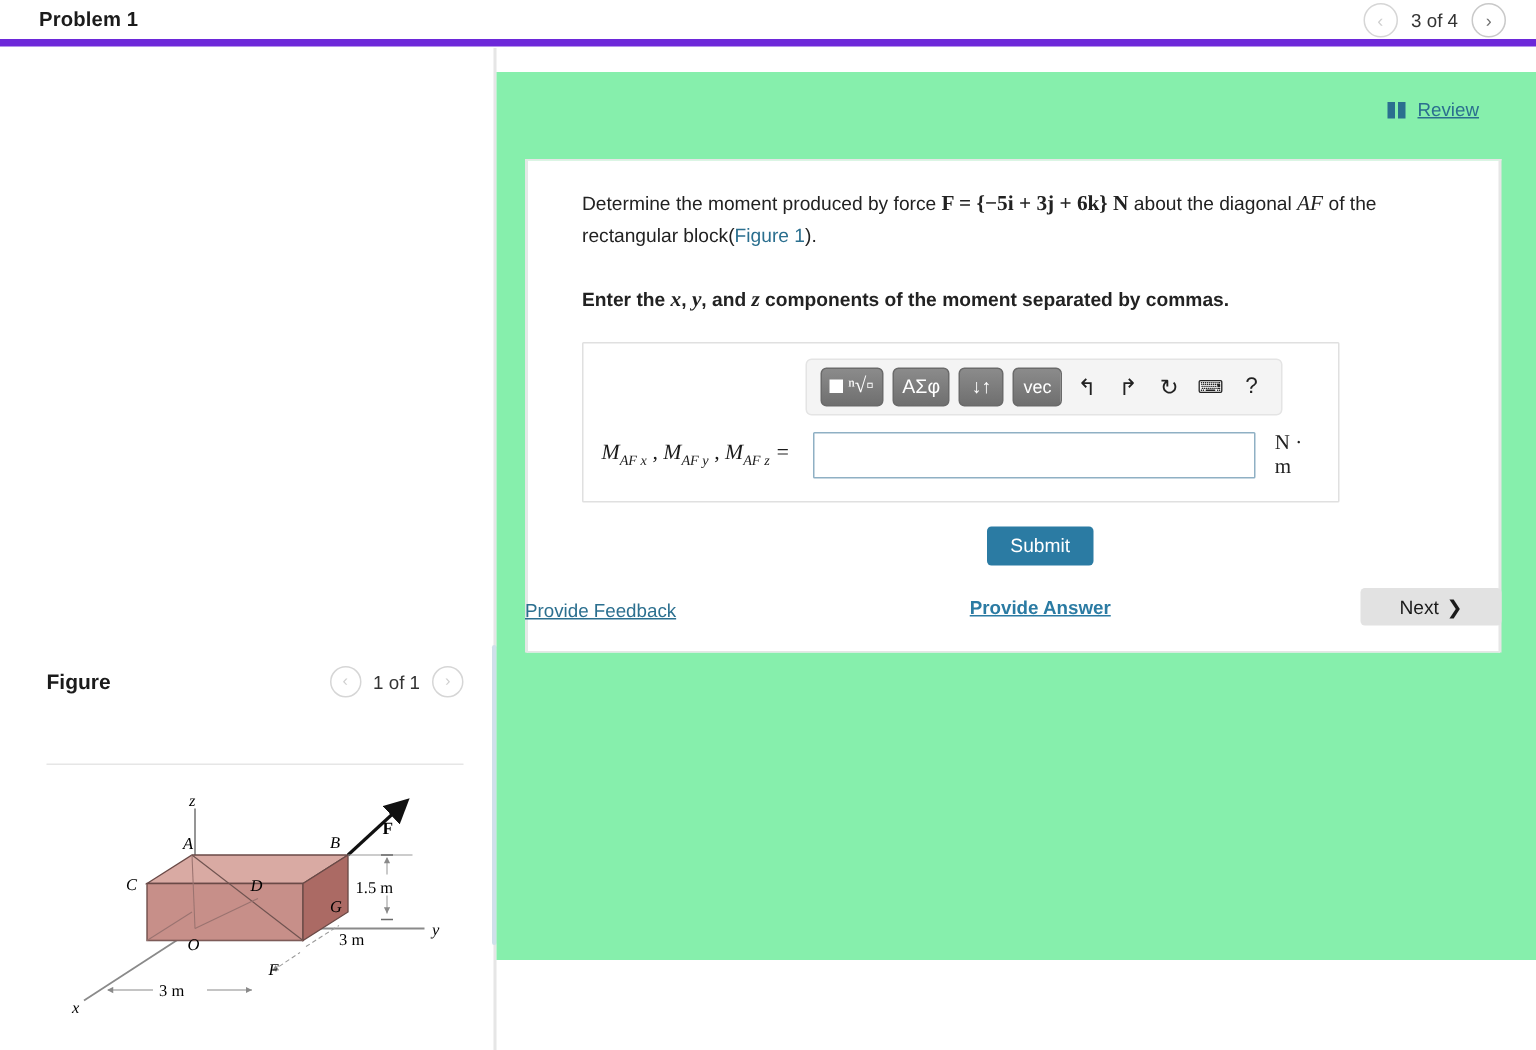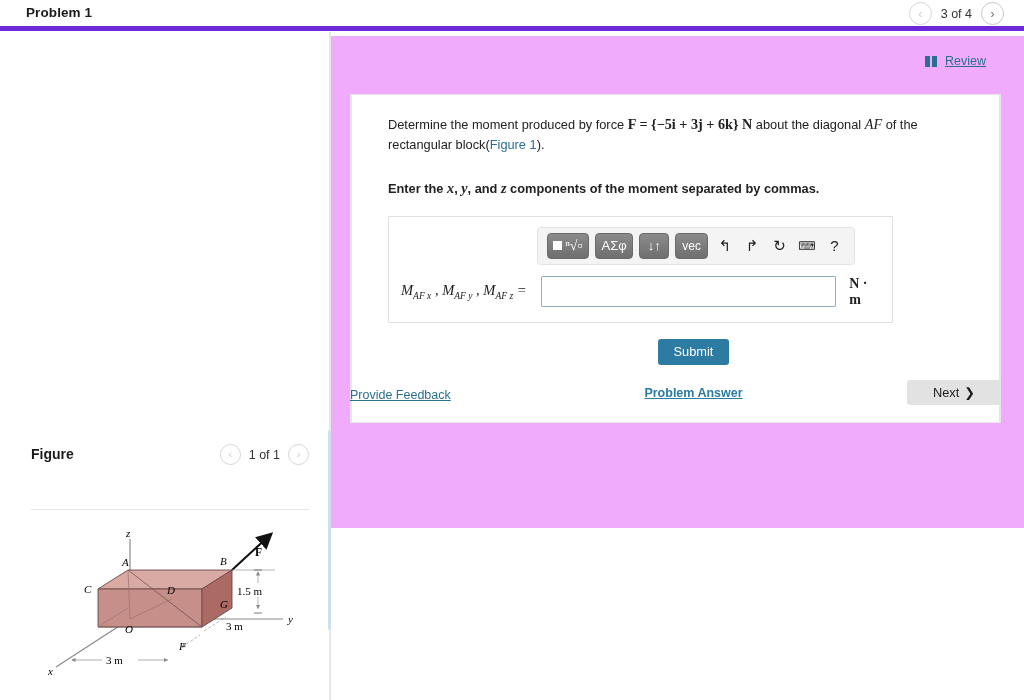--- a/index.html
+++ b/index.html
@@ -58,21 +58,21 @@
     position: absolute; right: 0; top: -2px; display: flex; align-items: center; gap: 8px;
   }
   .figure-pager .circ-btn { width: 21px; height: 21px; font-size: 11px; }
   .figure-rule {
     position: absolute; left: 31px; top: 477px; width: 278px; height: 1px; background: #e6e6e6;
   }
   .figure-canvas { position: absolute; left: 30px; top: 495px; width: 290px; height: 180px; }
 
   
   .main-col {
-    position: absolute; left: 331px; top: 36px; width: 693px; height: 492px; background: #f0abfc;
+    position: absolute; left: 331px; top: 48px; width: 693px; height: 592px; background: #86efac;
   }
   .review-link {
     position: absolute; right: 38px; top: 18px;
     display: flex; align-items: center; gap: 7px;
     font-size: 12.5px; color: #2b6f8f; cursor: pointer;
   }
   .review-link .label { text-decoration: underline; }
   .book-icon { display: inline-block; width: 13px; height: 11px; position: relative; }
   .book-icon i {
     position: absolute; top: 0; width: 5px; height: 11px; background: #2b6f8f; display: block;
@@ -130,21 +130,21 @@
   .answer-row { display: flex; align-items: center; margin-top: 11px; padding-left: 2px; }
   .answer-label {
     font-family: "Liberation Serif", serif; font-size: 14.5px; font-style: italic;
     width: 143px; color: #1b1b1b; white-space: nowrap;
   }
   .answer-label sub { font-size: 9.5px; font-style: italic; }
   .answer-input {
     width: 300px; height: 31px; border: 1px solid #8fb0c4; background: #fff;
     outline: none; font-size: 13px; padding: 0 6px; border-radius: 1px;
   }
-  .answer-unit { font-family: "Liberation Serif", serif; font-size: 14px; margin-left: 13px; font-weight: bold; }
+  .answer-unit { font-family: "Liberation Serif", serif; font-size: 14px; margin-left: 13px; }
 
   .actions { display: flex; align-items: center; gap: 21px; margin: 16px 0 22px 32px; flex-direction: column; }
   .submit-btn {
     background: #2b7ba3; color: #fff; border: none; border-radius: 3px;
     font-size: 12.8px; height: 26px; padding: 0 16px; cursor: pointer;
     font-family: "Liberation Sans", sans-serif;
   }
   .request-link {
     color: #2b7ba3; font-size: 12.5px; font-weight: bold; text-decoration: underline; cursor: pointer;
   }
@@ -299,21 +299,21 @@
             <div class="answer-label">
               <span>M</span><sub>AF x</sub><span> , </span><span>M</span><sub>AF y</sub><span> , </span><span>M</span><sub>AF z</sub><span> = </span>
             </div>
             <input class="answer-input" type="text" value="" placeholder="" style="">
             <span class="answer-unit">N · m</span>
           </div>
         </div>
 
         <div class="actions">
           <button class="submit-btn">Submit</button>
-          <span class="request-link">Problem Answer</span>
+          <span class="request-link">Provide Answer</span>
         </div>
       </div>
     </div>
 
     <div class="footer-row">
       <span class="feedback-link">Provide Feedback</span>
       <button class="next-btn">
         <span>Next</span>
         <span>❯</span>
       </button>

